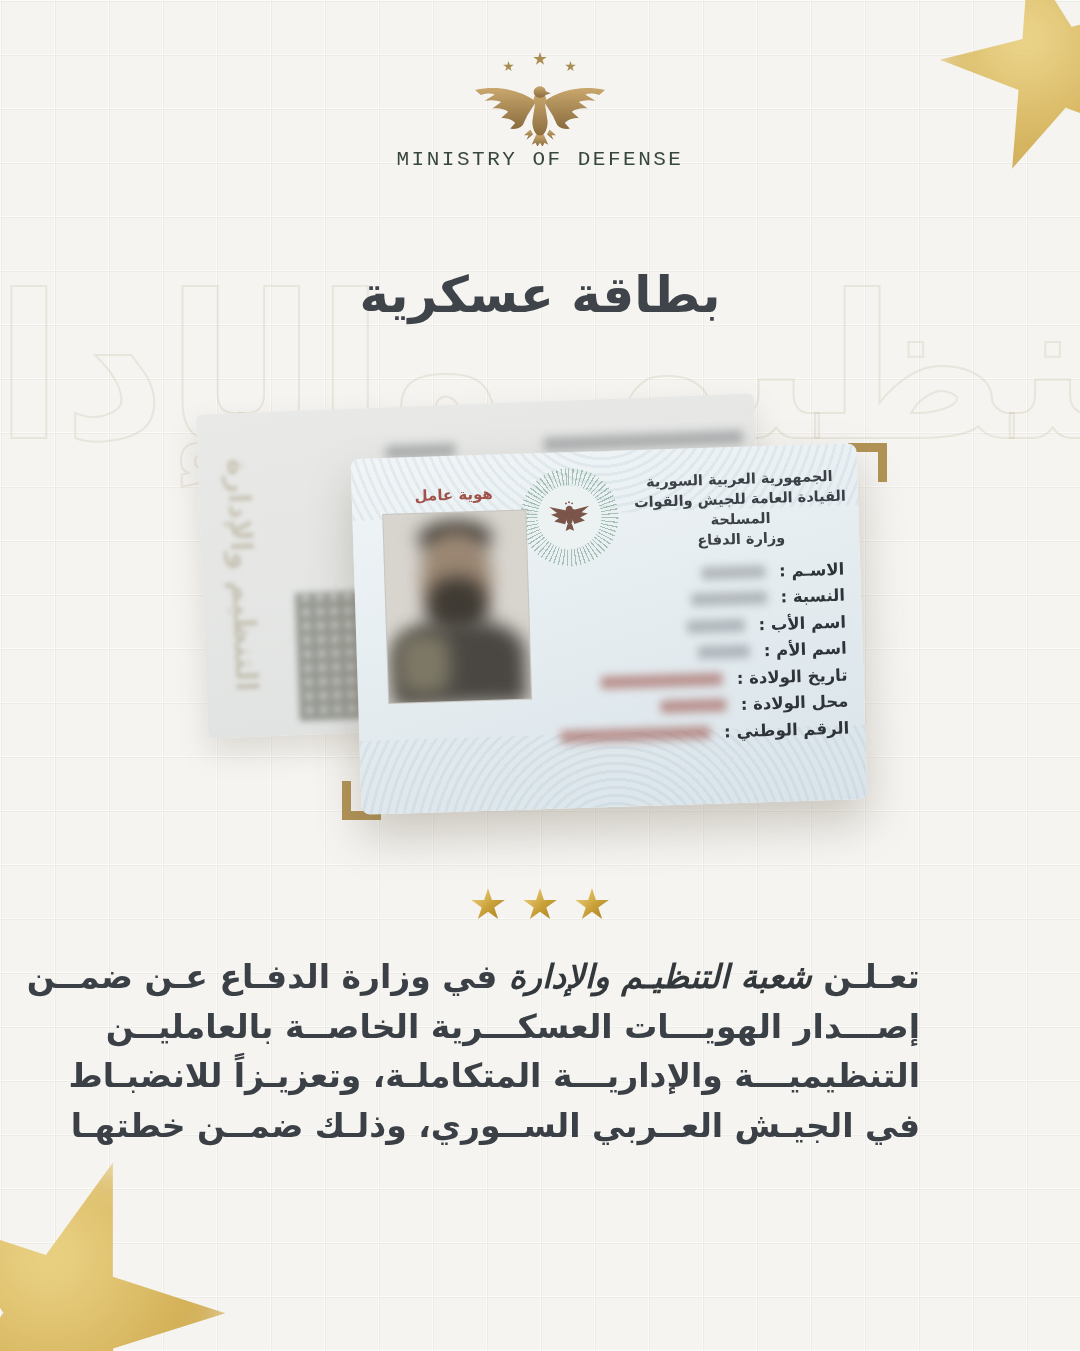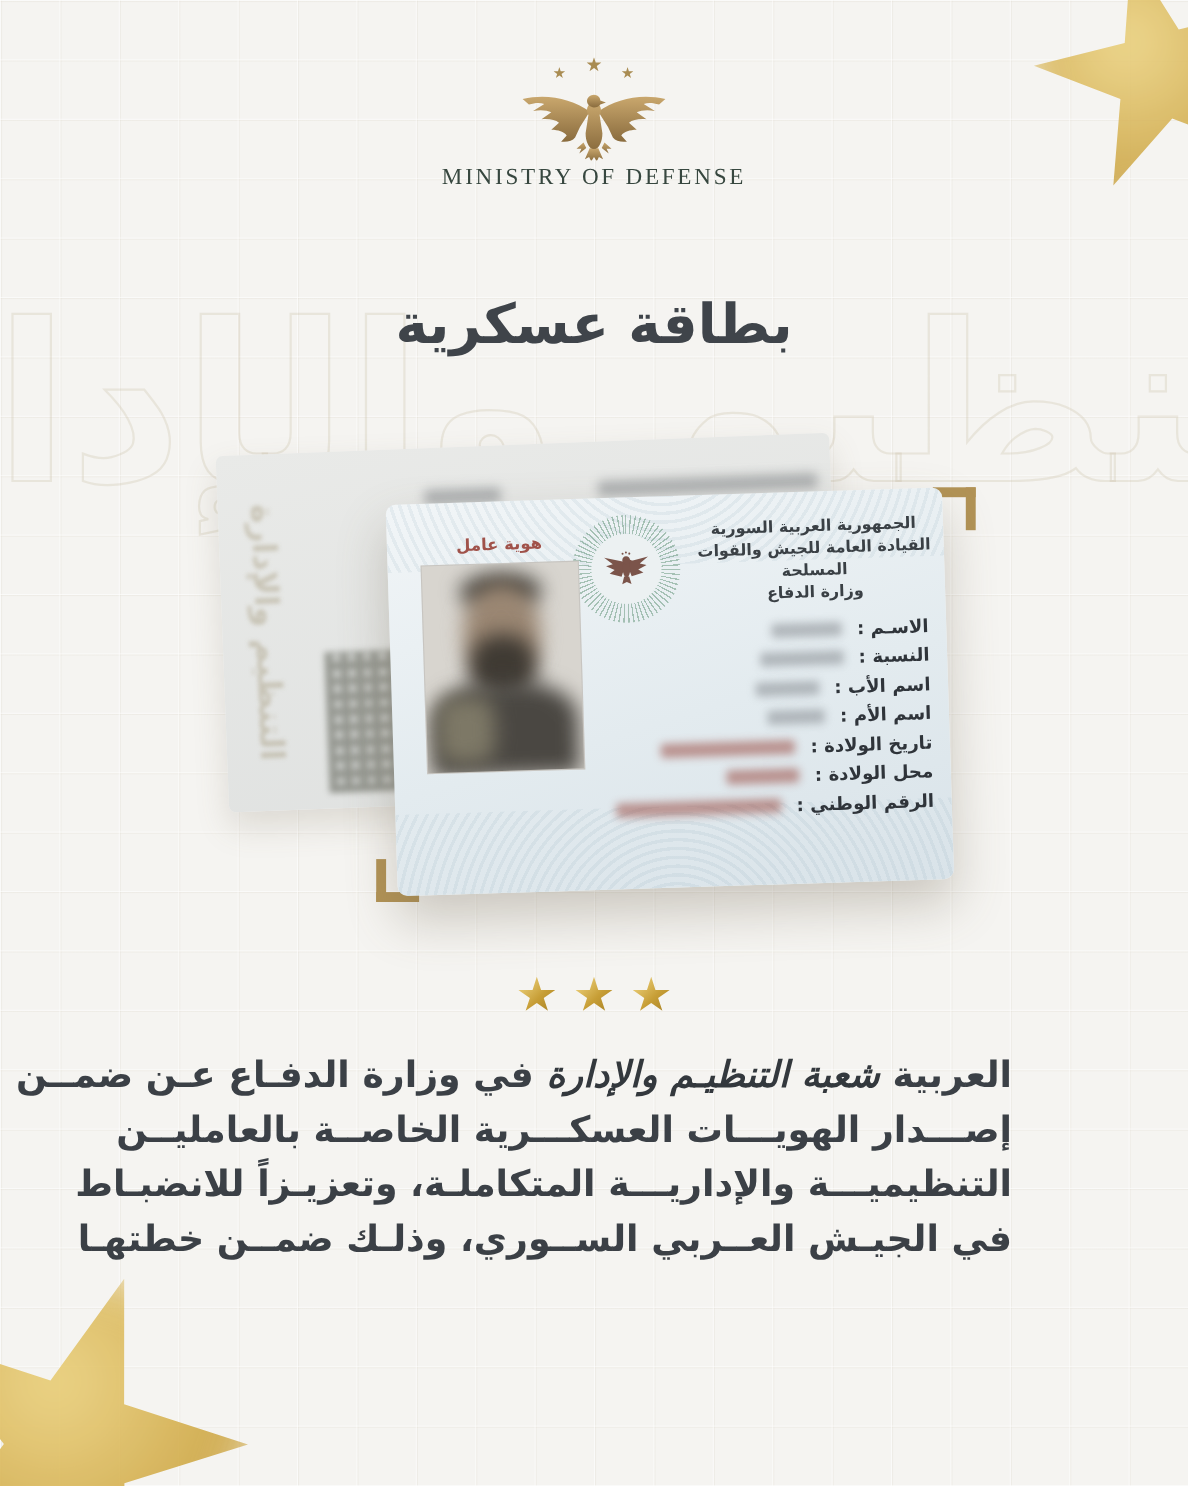--- a/index.html
+++ b/index.html
@@ -22,21 +22,21 @@
   .decor-star.top-right{width:230px;height:220px;right:-90px;top:-45px;filter:blur(16px);opacity:.85;transform:rotate(-14deg);}
   
   .logo{position:absolute;left:0;top:52px;width:100%;text-align:center;}
   .logo-stars{position:relative;height:22px;width:90px;margin:0 auto;}
   .logo-stars .s{position:absolute;background:#a98c52;}
   .logo-stars .s1{width:11px;height:11px;left:8px;top:9px;}
   .logo-stars .s2{width:14px;height:14px;left:38px;top:0px;}
   .logo-stars .s3{width:11px;height:11px;left:70px;top:9px;}
   .logo-eagle{width:212px;height:70px;margin:2px auto 0;display:block;}
   .logo-ar{direction:rtl;font-size:27px;font-weight:600;color:#3e5049;letter-spacing:0;line-height:32px;margin-top:4px;}
-  .logo-en{font-family:Liberation Serif, serif;font-size:21px;color:#37473f;letter-spacing:2.5px;margin-top:2px;}
+  .logo-en{font-family:Liberation Mono, monospace;font-size:21px;color:#37473f;letter-spacing:2.5px;margin-top:2px;}
   
   .page-title{position:absolute;left:0;top:266px;width:100%;text-align:center;direction:rtl;
     font-size:50px;font-weight:900;color:#3f444a;z-index:5;}
   
   .watermark{position:absolute;left:50%;top:252px;transform:translateX(-50%);white-space:nowrap;
     direction:rtl;font-size:200px;font-weight:800;color:transparent;
     -webkit-text-stroke:2px rgba(198,186,160,.26);letter-spacing:6px;z-index:1;}
   
   .bracket{position:absolute;width:30px;height:30px;z-index:2;}
   .bracket.tr{left:848px;top:443px;border-top:9px solid #b29356;border-right:9px solid #b29356;}
@@ -213,19 +213,19 @@
     </div>
   </div>
 
   <div class="divider">
     <span class="d-star star-shape"></span>
     <span class="d-star star-shape"></span>
     <span class="d-star star-shape"></span>
   </div>
 
   <div class="announce">
-    <div><span>العربية </span><span class="heavy">شعبة التنظيـم والإدارة</span><span> في وزارة الدفـاع عـن ضمــن</span></div>
+    <div><span>تعـلـن </span><span class="heavy">شعبة التنظيـم والإدارة</span><span> في وزارة الدفـاع عـن ضمــن</span></div>
     <div>إصـــدار الهويـــات العسكـــرية الخاصــة بالعامليــن</div>
     <div>التنظيميـــة والإداريـــة المتكاملـة، وتعزيـزاً للانضبـاط</div>
     <div>في الجيـش العــربي الســوري، وذلـك ضمــن خطتهـا</div>
   </div>
 
 </div>
 
 </body></html>

